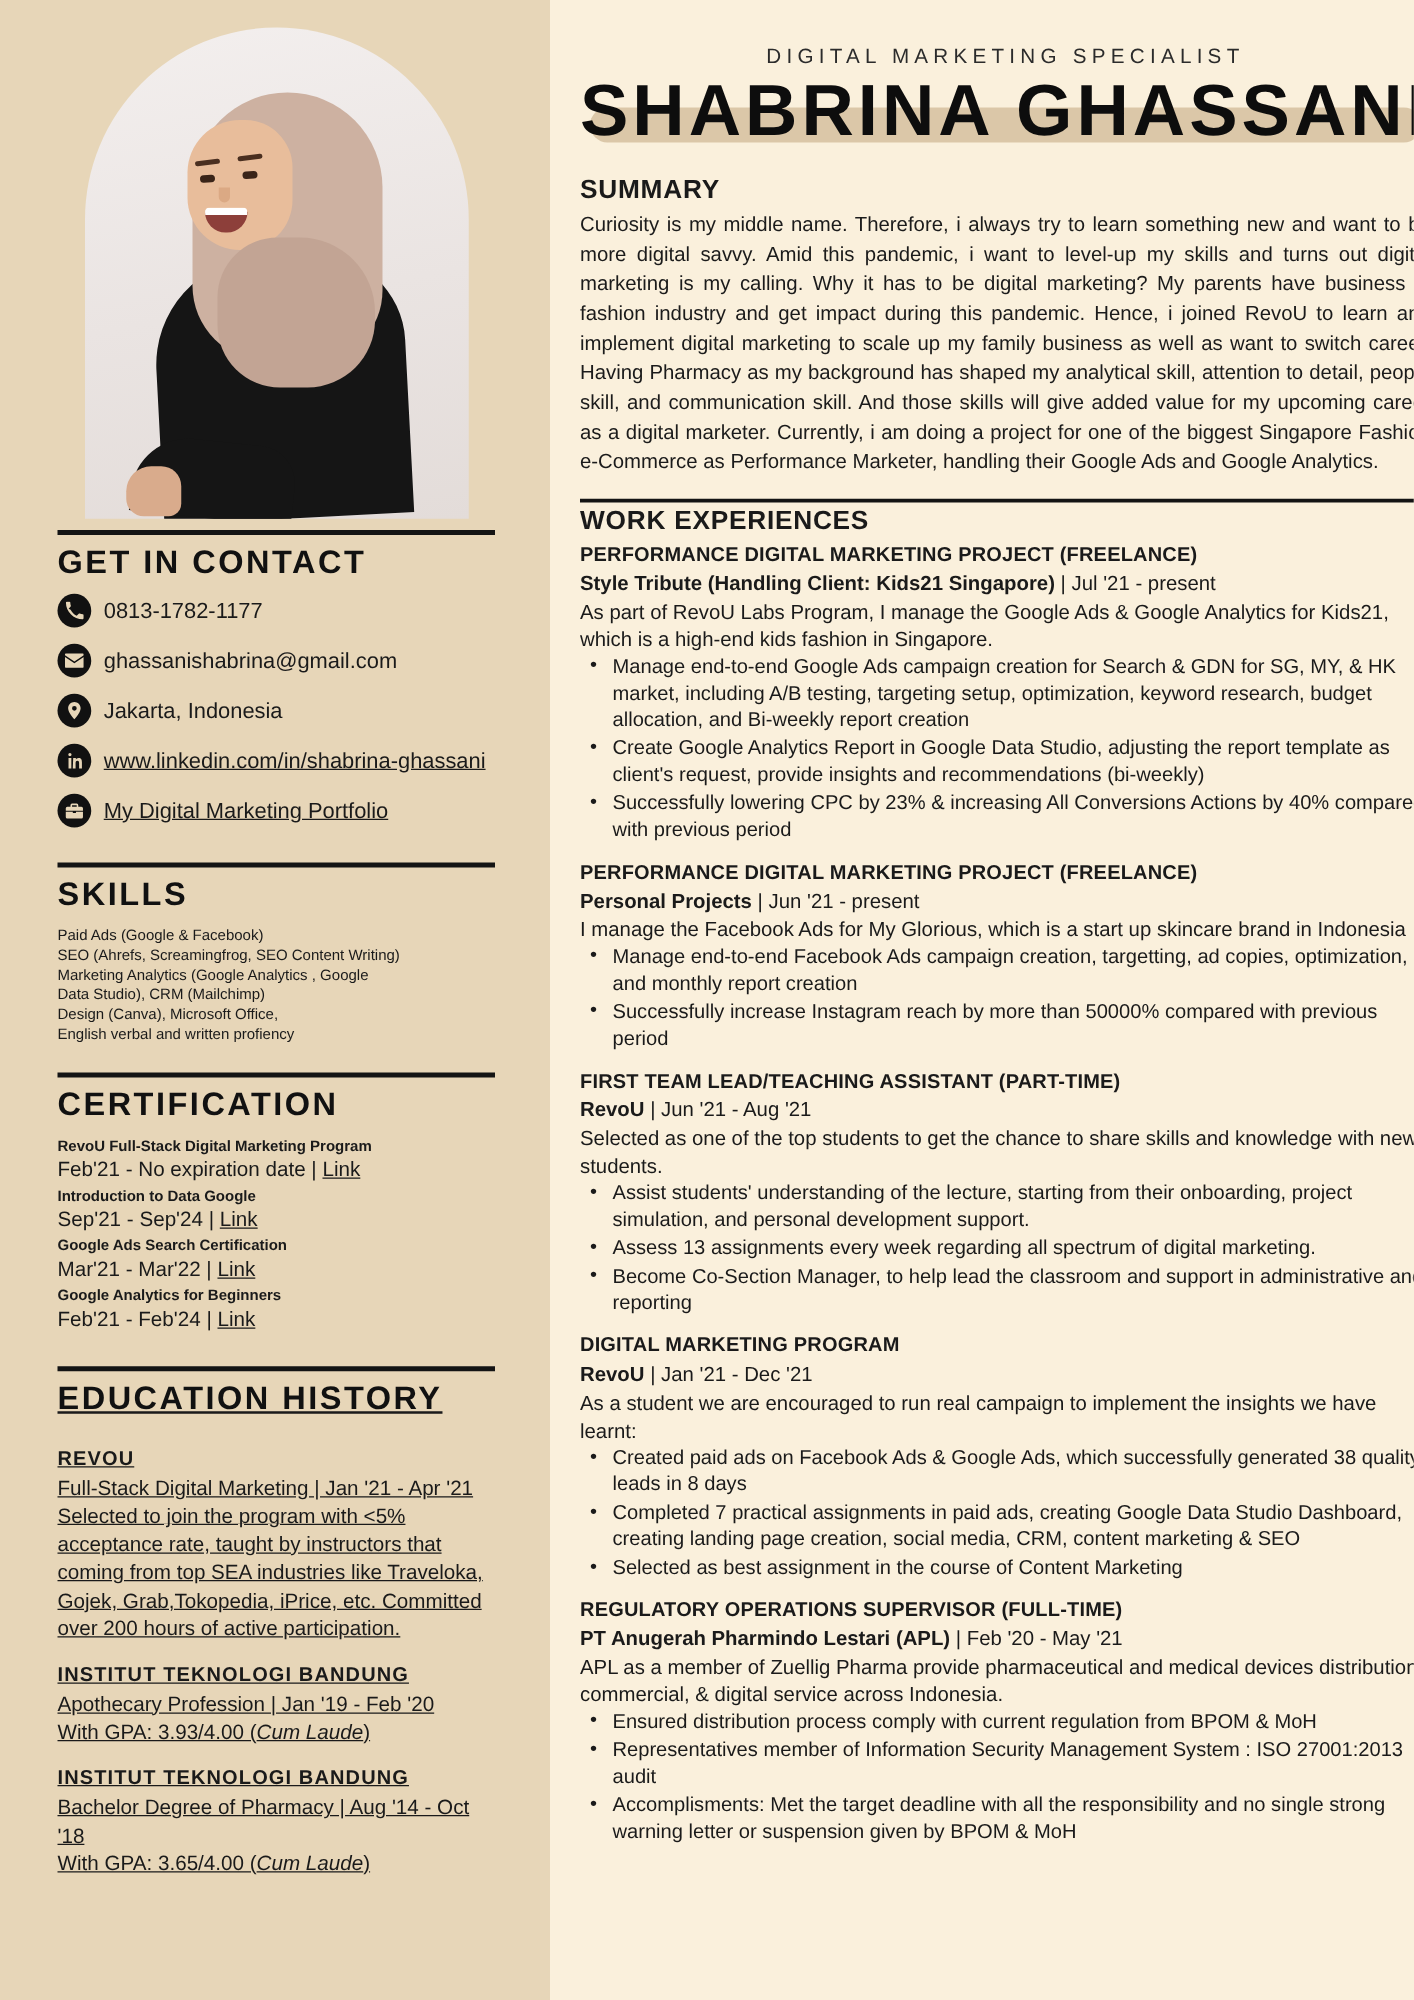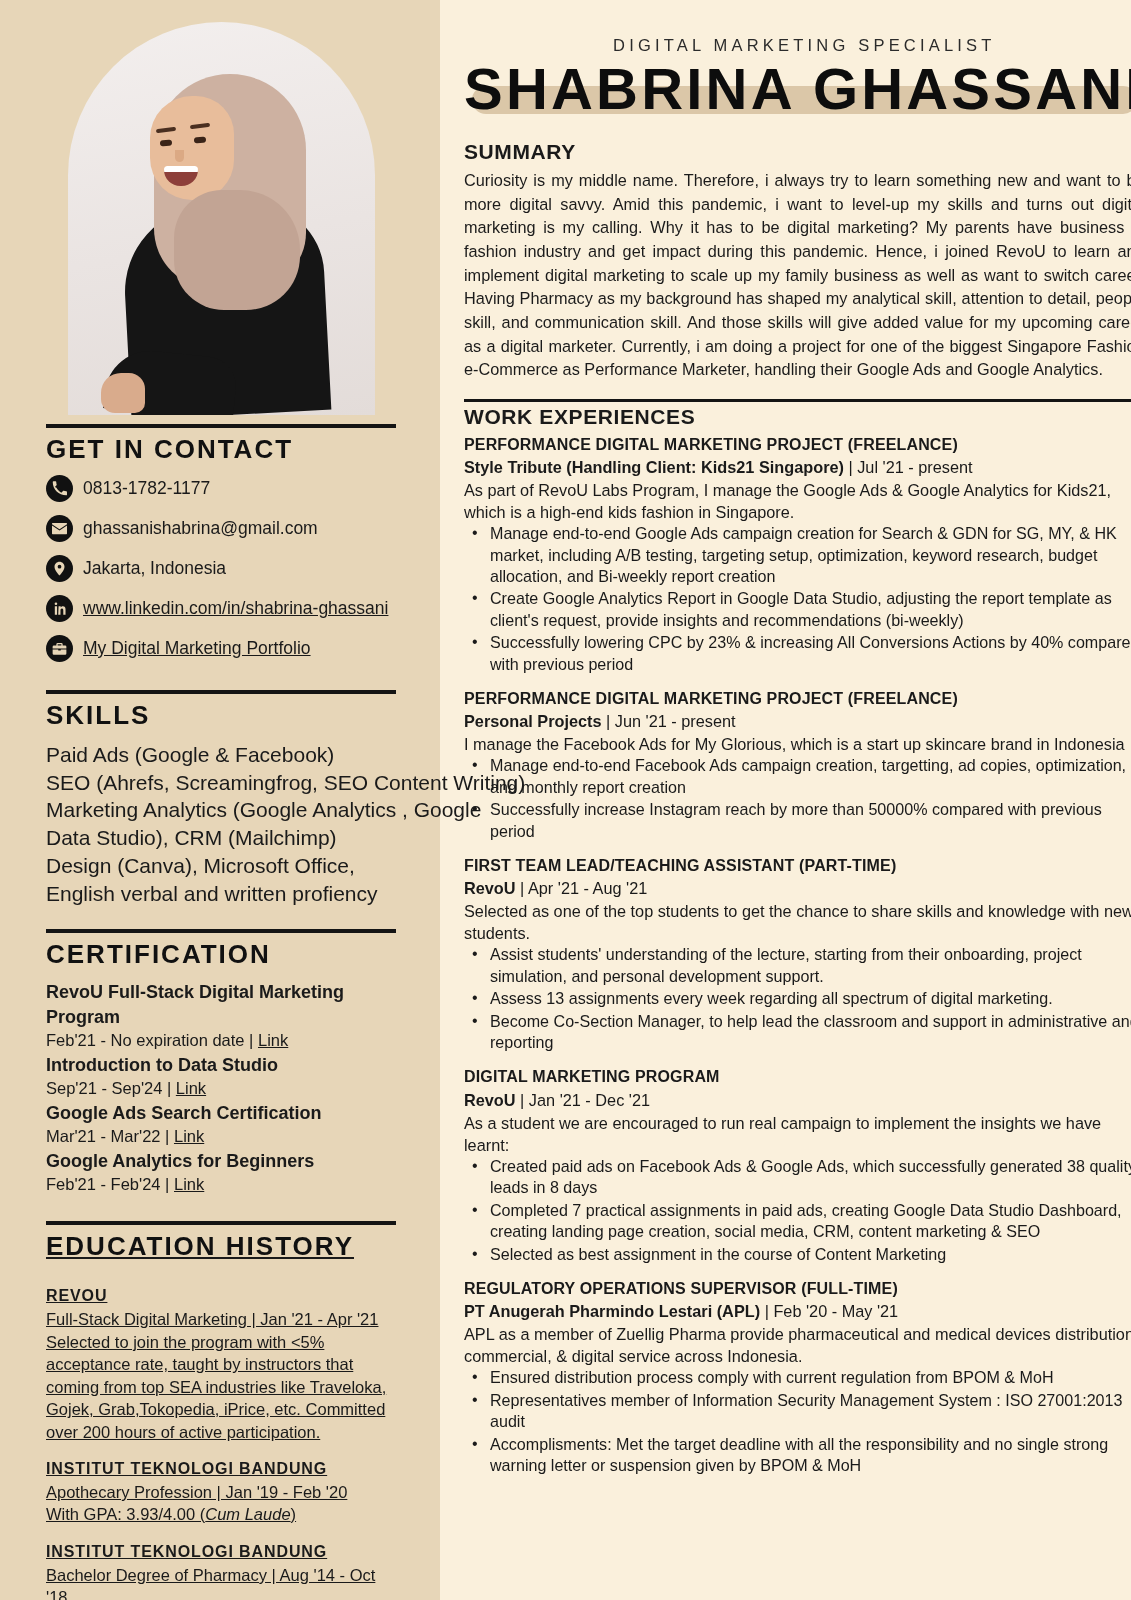--- a/index.html
+++ b/index.html
@@ -80,25 +80,25 @@
   }
   .cicon {
     width: 27px; height: 27px; flex: 0 0 27px; border-radius: 50%;
     background: #111; color: #e7d6b8;
     display: flex; align-items: center; justify-content: center;
   }
   .cicon svg { width: 15px; height: 15px; fill: #e7d6b8; }
   .ctext { font-size: 17.5px; color: #1a1a1a; line-height: 1.1; }
   .ctext.link { text-decoration: underline; }
 
-  .skills-list { font-size: 21px; line-height: 1.32; margin-top: 4px; }
+  .skills-list { font-size: 12px; line-height: 1.32; margin-top: 4px; }
   .skills-list div { white-space: nowrap; }
 
   .cert-item { margin-bottom: 1px; }
-  .cert-name { font-size: 18px; font-weight: 700; line-height: 1.36; }
+  .cert-name { font-size: 12px; font-weight: 700; line-height: 1.36; }
   .cert-date { font-size: 16.5px; line-height: 1.36; }
   .cert-date .lnk { text-decoration: underline; margin-top: 20px; }
 
   .edu-item { margin-bottom: 14px; }
   .edu-org { font-size: 16px; font-weight: 700; letter-spacing: 0.9px; line-height: 1.5; }
   .edu-line { font-size: 16.5px; line-height: 1.36; }
   .edu-line em { font-style: italic; }
 
   
   .main { flex: 1; padding: 36px 34px 0 24px; position: relative; }
@@ -228,21 +228,21 @@
 
     <section class="sb-section" style="margin-top:22px;">
       <div class="rule"></div>
       <h2 class="sb-title">CERTIFICATION</h2>
 
       <div class="cert-item">
         <div class="cert-name">RevoU Full-Stack Digital Marketing Program</div>
         <div class="cert-date"><span>Feb'21 - No expiration date | </span><span class="lnk">Link</span></div>
       </div>
       <div class="cert-item">
-        <div class="cert-name">Introduction to Data Studio</div>
+        <div class="cert-name">Introduction to Data Google</div>
         <div class="cert-date"><span>Sep'21 - Sep'24 | </span><span class="lnk">Link</span></div>
       </div>
       <div class="cert-item">
         <div class="cert-name">Google Ads Search Certification</div>
         <div class="cert-date"><span>Mar'21 - Mar'22 | </span><span class="lnk">Link</span></div>
       </div>
       <div class="cert-item">
         <div class="cert-name">Google Analytics for Beginners</div>
         <div class="cert-date"><span>Feb'21 - Feb'24 | </span><span class="lnk">Link</span></div>
       </div>
@@ -306,21 +306,21 @@
         <div class="job-org"><b>Personal Projects</b><span> | Jun '21 - present</span></div>
         <div class="job-desc">I manage the Facebook Ads for My Glorious, which is a start up skincare brand in Indonesia</div>
         <ul class="bullets">
           <li>Manage end-to-end Facebook Ads campaign creation, targetting, ad copies, optimization, and monthly report creation</li>
           <li>Successfully increase Instagram reach by more than 50000% compared with previous period</li>
         </ul>
       </div>
 
       <div class="job">
         <div class="job-title">FIRST TEAM LEAD/TEACHING ASSISTANT (PART-TIME)</div>
-        <div class="job-org"><b>RevoU</b><span> | Apr '21 - Aug '21</span></div>
+        <div class="job-org"><b>RevoU</b><span> | Jun '21 - Aug '21</span></div>
         <div class="job-desc">Selected as one of the top students to get the chance to share skills and knowledge with new students.</div>
         <ul class="bullets">
           <li>Assist students' understanding of the lecture, starting from their onboarding, project simulation, and personal development support.</li>
           <li>Assess 13 assignments every week regarding all spectrum of digital marketing.</li>
           <li>Become Co-Section Manager, to help lead the classroom and support in administrative and reporting</li>
         </ul>
       </div>
 
       <div class="job">
         <div class="job-title">DIGITAL MARKETING PROGRAM</div>

